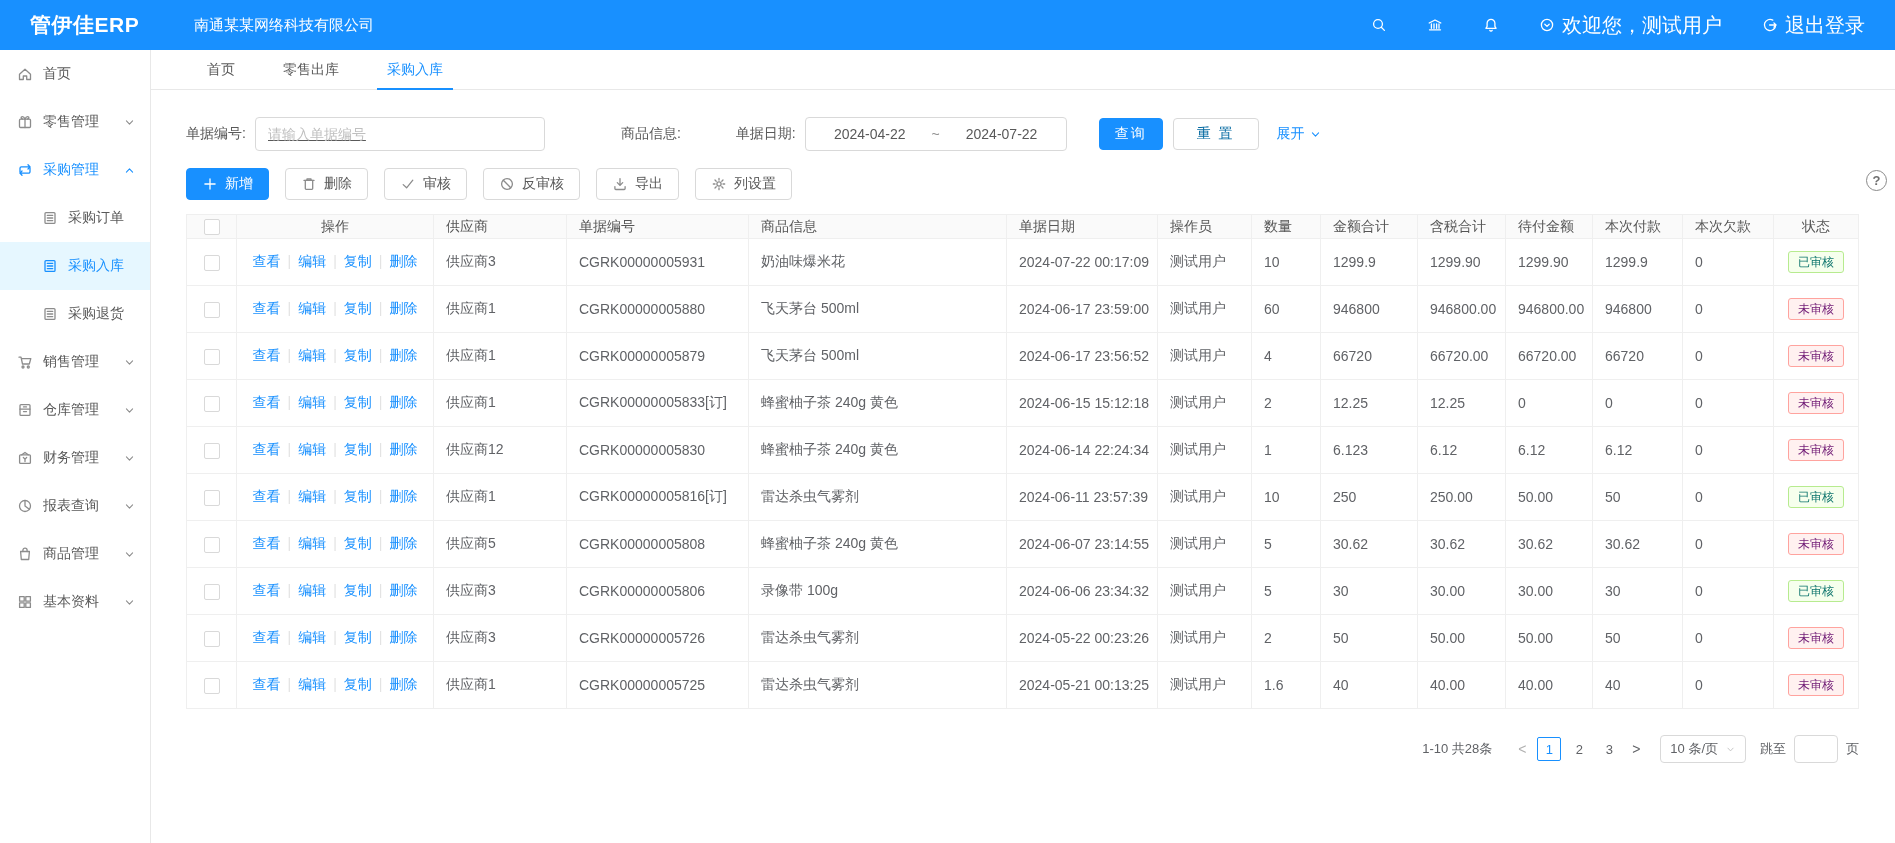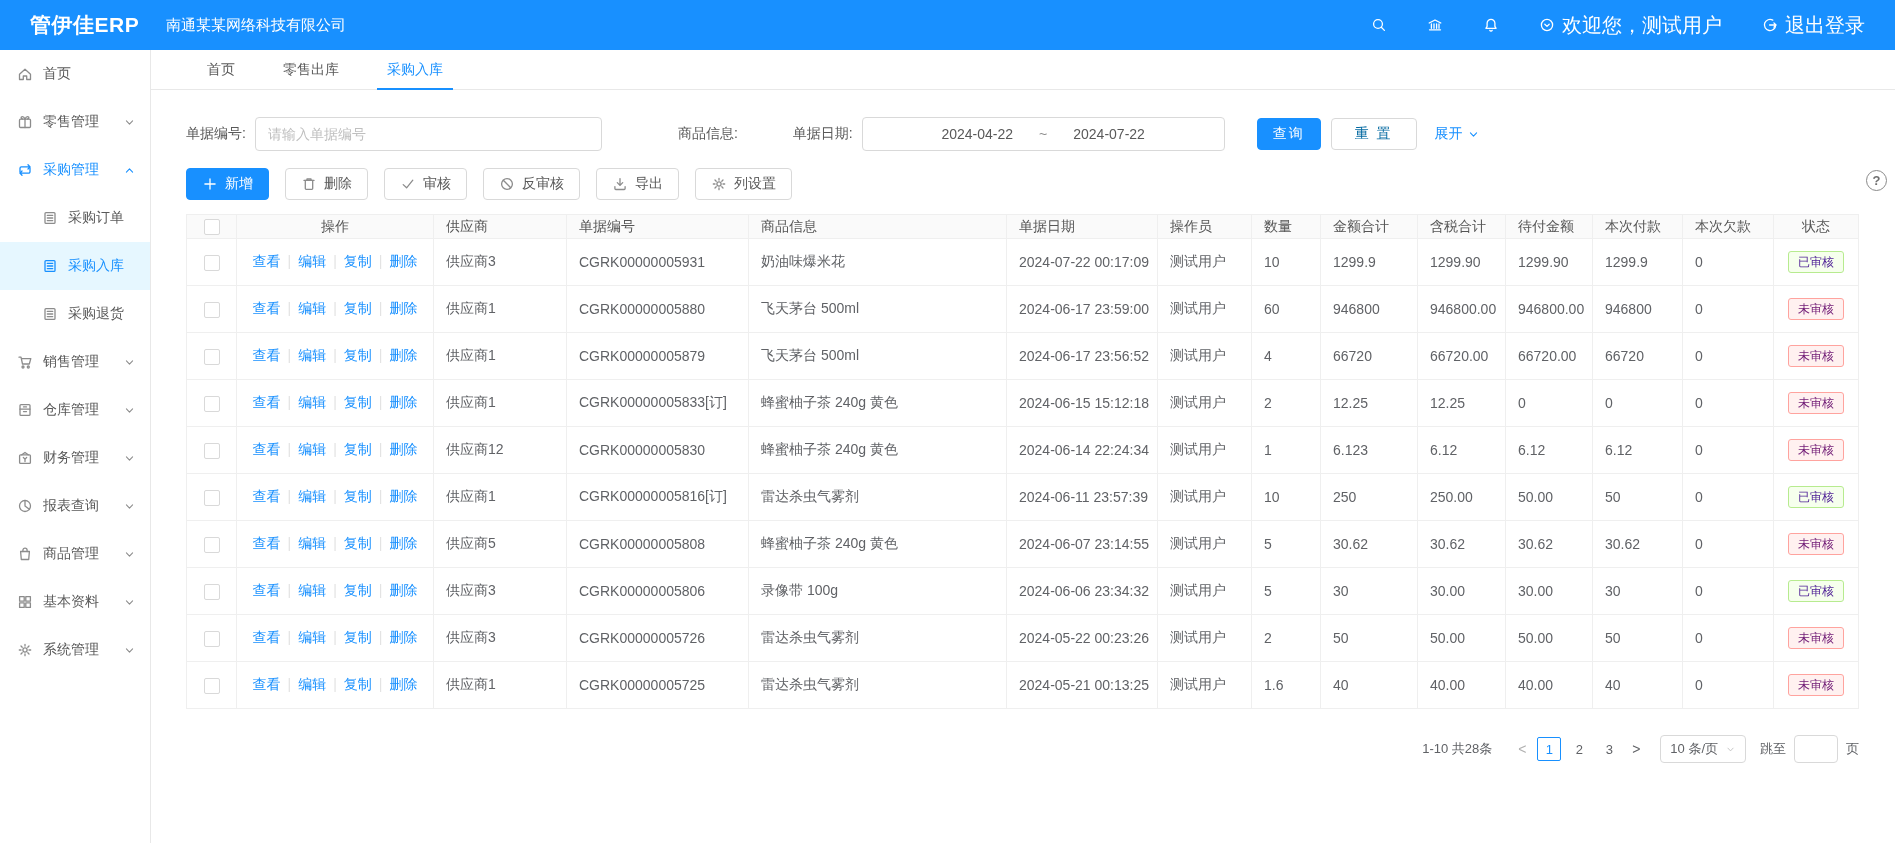--- a/index.html
+++ b/index.html
@@ -5,21 +5,21 @@
   * { box-sizing: border-box; margin: 0; padding: 0; }
   html,body { width:1895px; height:843px; }
   body {
     font-family:"Liberation Sans","DejaVu Sans",sans-serif;
     background:#fff; color:#595959; overflow:hidden; font-size:14px;
   }
   svg { display:block; }
   .icon { display:inline-flex; align-items:center; justify-content:center; }
 
   
-  .topbar { height:50px; background:#1890ff; display:flex; align-items:center; color:#fff; }
+  .topbar { height:50px; background:#1890ff; display:flex; align-items:center; color:#fff;gap:28px; }
   .logo { font-size:21px; font-weight:bold; padding-left:30px; width:166px; letter-spacing:.5px; }
   .company { font-size:15px; }
   .topbar-right { margin-left:auto; display:flex; align-items:center; gap:40px; padding-right:30px; font-size:20px; }
   .tb-group { display:flex; align-items:center; gap:7px; cursor:pointer; }
 
   
   .layout { display:flex; height:793px; }
   .sidebar { width:151px; border-right:1px solid #e8e8e8; background:#fff; flex:none; }
   .side-item { height:48px; display:flex; align-items:center; padding-left:17px; color:#595959; cursor:pointer; }
   .side-item .icon { width:16px; margin-right:10px; color:#8c8c8c; }
@@ -38,22 +38,22 @@
   .tab.active::after { content:""; position:absolute; left:14px; right:14px; bottom:-1px; height:2px; background:#1890ff; }
 
   
   .content { padding:27px 36px 0 35px; position:relative; flex:1; }
 
   .filter-row { display:flex; align-items:center; }
   .f-label { margin-right:9px; color:#595959; }
   .f-label.g2 { margin-left:76px; } .f-label.g3 { margin-left:46px; }
   input.text { height:34px; border:1px solid #d9d9d9; border-radius:4px; padding:0 12px; font-size:14px; color:#595959; outline:none; font-family:inherit; }
   input::placeholder { color:#bfbfbf; }
-  .in-order { width:347px; } .in-prod { width:330px; }
-  .date-box { width:363px; height:34px; border:1px solid #d9d9d9; border-radius:4px; display:flex; align-items:center; justify-content:center; gap:26px; color:#595959; cursor:pointer; }
+  .in-order { width:290px;text-decoration:underline; } .in-prod { width:330px; }
+  .date-box { width:262px; height:34px; border:1px solid #d9d9d9; border-radius:4px; display:flex; align-items:center; justify-content:center; gap:26px; color:#595959; cursor:pointer; }
   .date-sep { color:#8c8c8c; }
   .btn { height:32px; border-radius:4px; font-size:14px; cursor:pointer; font-family:inherit; letter-spacing:2px; }
   .btn-primary { background:#1890ff; border:1px solid #1890ff; color:#fff; padding:0 15px; margin-left:32px; }
   .btn-plain { background:#fff; border:1px solid #d9d9d9; color:#0369a1; padding:0 23px; margin-left:10px; }
   .expand { color:#1890ff; margin-left:18px; display:flex; align-items:center; gap:4px; cursor:pointer; }
 
   .toolbar { display:flex; gap:16px; margin-top:17px; align-items:center; }
   .tbtn { height:32px; display:inline-flex; align-items:center; gap:7px; padding:0 15px; border:1px solid #d9d9d9; border-radius:4px; background:#fff; color:#595959; font-size:14px; cursor:pointer; font-family:inherit; }
   .tbtn .icon { color:#8c8c8c; }
   .tbtn.primary { background:#1890ff; border-color:#1890ff; color:#fff; }
@@ -67,21 +67,21 @@
   table.grid { margin-top:14px; width:100%; border-collapse:collapse; table-layout:fixed; }
   .grid th, .grid td { border:1px solid #efefef; font-weight:normal; font-size:14px; color:#606266;
     padding:0 12px; text-align:left; white-space:nowrap; overflow:hidden; }
   .grid th { background:#fafafa; height:24px; color:#555; font-weight:500; }
   .grid td { height:47px; background:#fff; }
   .grid .c-center { text-align:center; padding:0 4px; }
   .cbx { display:inline-block; width:16px; height:16px; border:1px solid #d9d9d9; border-radius:2px; background:#fff; vertical-align:middle; cursor:pointer; }
   .links a { color:#1890ff; text-decoration:none; cursor:pointer; }
   .links .sep { color:#e3e3e3; margin:0 7px; }
   .badge { display:inline-block; padding:3px 9px; font-size:12px; border-radius:3px; border:1px solid; line-height:1.2; }
-  .badge.audited { color:#4c1d95; background:#f6ffed; border-color:#b7eb8f; }
+  .badge.audited { color:#0f766e; background:#f6ffed; border-color:#b7eb8f; }
   .badge.unaudited { color:#701a75; background:#fff1f0; border-color:#ffa39e; }
 
   
   .pager { display:flex; justify-content:flex-end; align-items:center; margin-top:26px; font-size:13px; color:#606266; }
   .pg-total { margin-right:18px; }
   .pg-arrow { width:24px; height:24px; display:flex; align-items:center; justify-content:center; color:#b0b0b0; cursor:pointer; font-size:14px; }
   .pg-num { min-width:24px; height:24px; margin:0 3px; display:flex; align-items:center; justify-content:center; border-radius:2px; cursor:pointer; }
   .pg-num.current { border:1px solid #1890ff; color:#1890ff; }
   .pg-size { height:28px; border:1px solid #d9d9d9; border-radius:4px; margin-left:12px; padding:0 9px; display:flex; align-items:center; gap:7px; cursor:pointer; color:#606266; }
   .pg-size .icon { color:#bfbfbf; }
@@ -288,34 +288,20 @@
       <div class="side-item">
         <span class="icon">
           <svg viewBox="0 0 16 16" width="16" height="16" fill="none" stroke="currentColor" stroke-width="1.3" stroke-linecap="round" stroke-linejoin="round">
             <rect x="2.6" y="2.6" width="4.6" height="4.6"></rect>
             <rect x="8.8" y="2.6" width="4.6" height="4.6"></rect>
             <rect x="2.6" y="8.8" width="4.6" height="4.6"></rect>
             <rect x="8.8" y="8.8" width="4.6" height="4.6"></rect>
           </svg>
         </span>
         <span>基本资料</span>
-        <span class="arrow icon">
-          <svg viewBox="0 0 16 16" width="13" height="13" fill="none" stroke="currentColor" stroke-width="1.3" stroke-linecap="round" stroke-linejoin="round">
-            <path d="M4.2 6 8 10 11.8 6"></path>
-          </svg>
-        </span>
-      </div>
-      <div class="side-item">
-        <span class="icon">
-          <svg viewBox="0 0 16 16" width="16" height="16" fill="none" stroke="currentColor" stroke-width="1.3" stroke-linecap="round" stroke-linejoin="round">
-            <circle cx="8" cy="8" r="2.1"></circle>
-            <path d="M8 2.3 V4 M8 12 v1.7 M2.3 8 H4 M12 8 h1.7 M4 4 l1.2 1.2 M10.8 10.8 12 12 M12 4 l-1.2 1.2 M5.2 10.8 4 12"></path>
-          </svg>
-        </span>
-        <span>系统管理</span>
         <span class="arrow icon">
           <svg viewBox="0 0 16 16" width="13" height="13" fill="none" stroke="currentColor" stroke-width="1.3" stroke-linecap="round" stroke-linejoin="round">
             <path d="M4.2 6 8 10 11.8 6"></path>
           </svg>
         </span>
       </div>
     </div>
 
   <div class="main">
 

